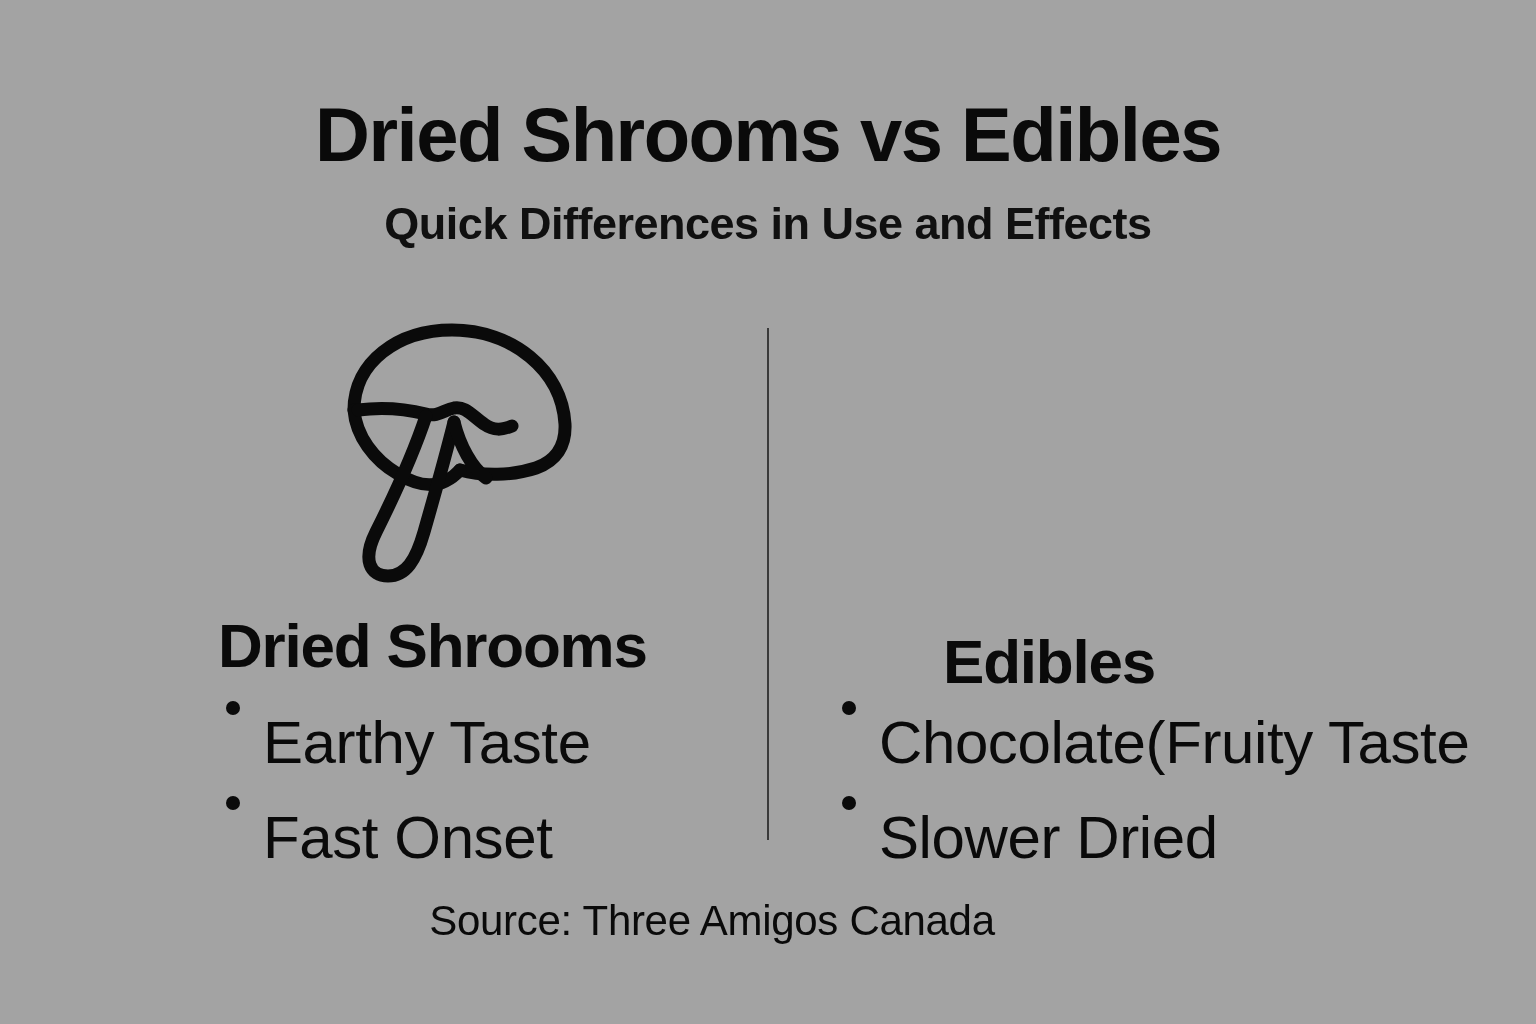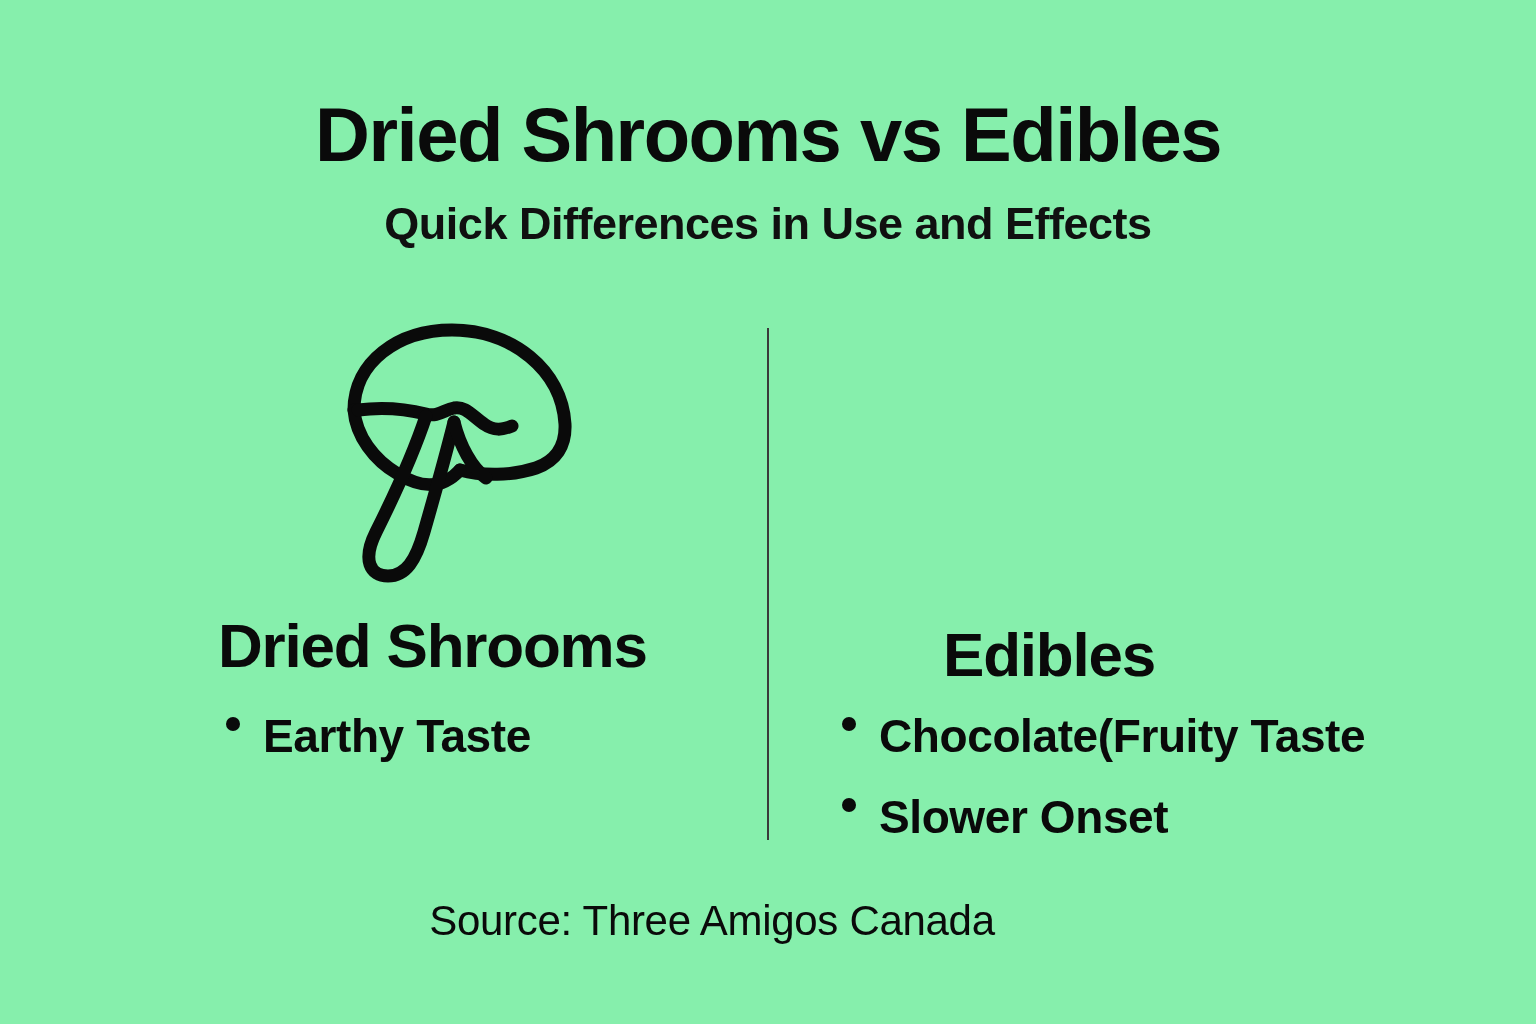--- a/index.html
+++ b/index.html
@@ -11,21 +11,21 @@
     height: 1024px;
     background: #fdfdf7;
     font-family: "Liberation Sans", sans-serif;
     color: #0a0a0a;
     overflow: hidden;
   }
   .infographic {
     position: relative;
     width: 1536px;
     height: 1024px;
-    background: #86efac;
+    background: #a3a3a3;
   }
 
   
   .header {
     position: absolute;
     top: 96px;
     left: 0;
     width: 1536px;
     text-align: center;
   }
@@ -83,43 +83,43 @@
     line-height: 1;
     margin: 0;
     color: #0a0a0a;
     white-space: nowrap;
   }
   .heading-left {
     top: 305px;
     left: 218px;
   }
   .heading-right {
-    top: 314px;
+    top: 321px;
     left: 175px;
   }
 
   .bullet-list {
     position: absolute;
     list-style: none;
     margin: 0;
     padding: 0;
   }
   .list-left {
     top: 403px;
     left: 226px;
   }
   .list-right {
     top: 403px;
     left: 74px;
   }
   .bullet-item {
     display: flex;
-    align-items: center;
-    font-size: 46px;
-    font-weight: 700;
+    align-items: flex-start;
+    font-size: 60px;
+    font-weight: 400;
     letter-spacing: -0.4px;
     line-height: 1;
     color: #0a0a0a;
     white-space: nowrap;
     margin-bottom: 35px;
   }
   .bullet-item:last-child {
     margin-bottom: 0;
   }
   .bullet-dot {
@@ -193,38 +193,42 @@
         </div>
       </div>
 
       <h2 class="col-heading heading-left">Dried Shrooms</h2>
 
       <ul class="bullet-list list-left">
         <li class="bullet-item">
           <span class="bullet-dot"></span>
           <span>Earthy Taste</span>
         </li>
+        <li class="bullet-item">
+          <span class="bullet-dot"></span>
+          <span>Fast Onset</span>
+        </li>
       </ul>
     </div>
 
     <div class="column">
       <div class="icon-wrap">
         
       </div>
 
       <h2 class="col-heading heading-right">Edibles</h2>
 
       <ul class="bullet-list list-right">
         <li class="bullet-item">
           <span class="bullet-dot"></span>
           <span>Chocolate(Fruity Taste</span>
         </li>
         <li class="bullet-item">
           <span class="bullet-dot"></span>
-          <span>Slower Onset</span>
+          <span>Slower Dried</span>
         </li>
       </ul>
     </div>
 
   </div>
 
   <div class="source">Source: Three Amigos Canada</div>
 
 </div>
 

